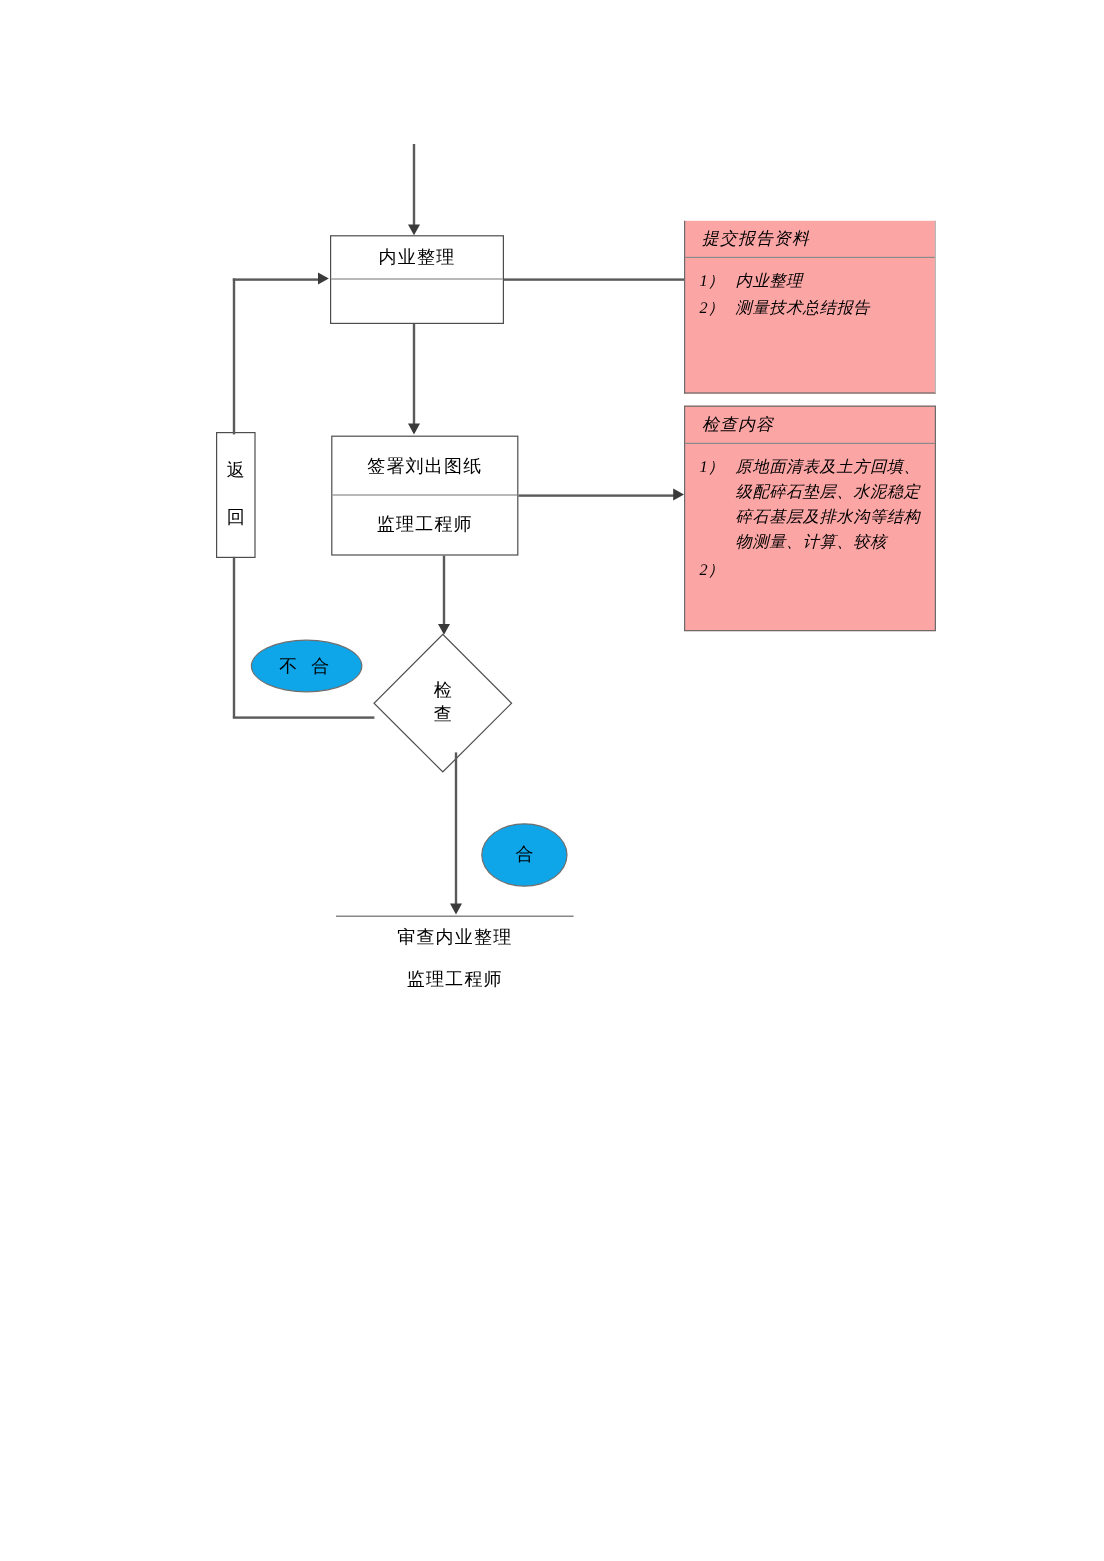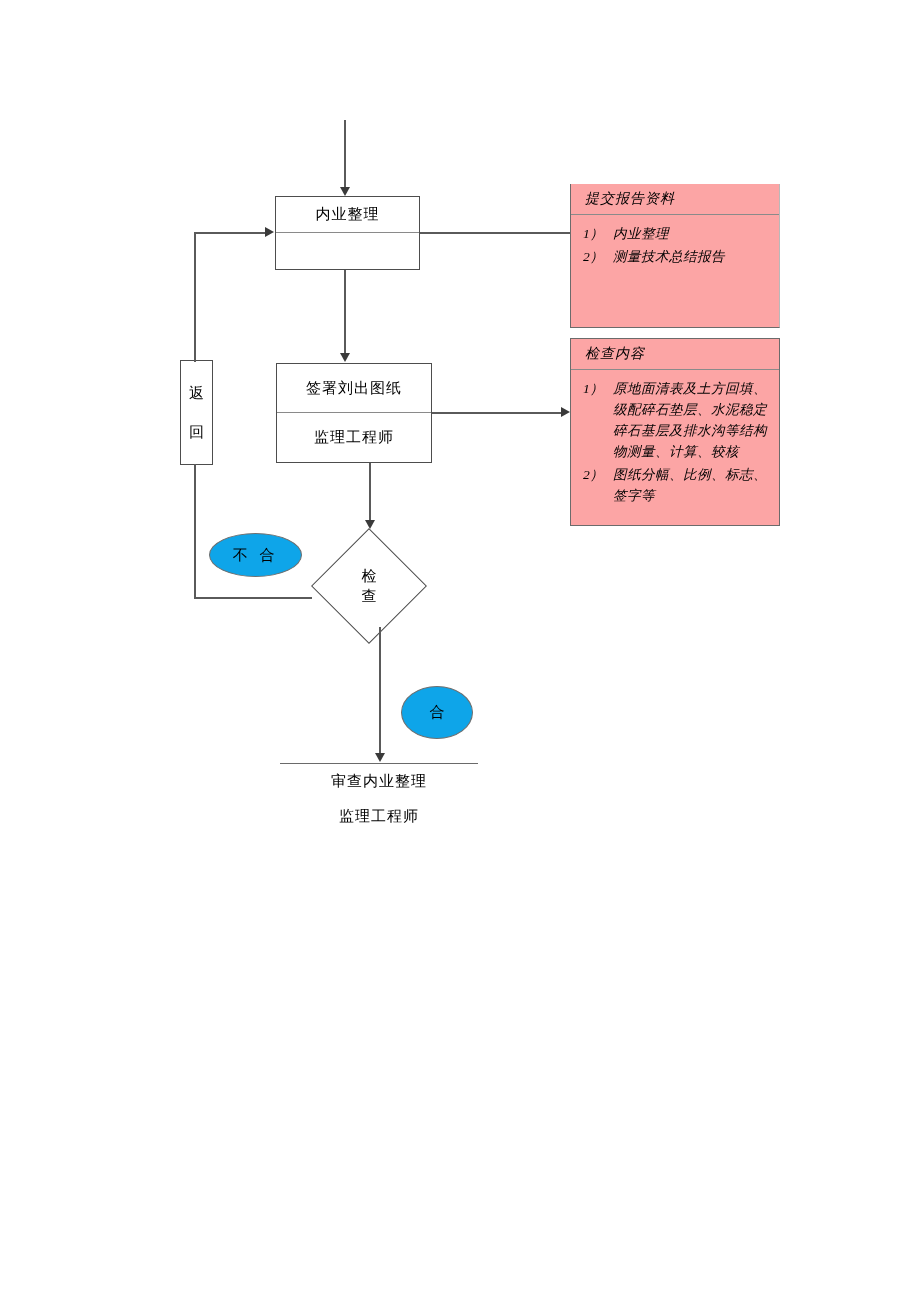--- a/index.html
+++ b/index.html
@@ -207,21 +207,20 @@
 
   <div class="abs note-box bordered" style="left:570px; top:338px; width:210px; height:188px;">
     <div class="note-head">检查内容</div>
     <div class="note-body">
       <div class="note-item">
         <span class="note-marker">1）</span>
         <span class="note-text">原地面清表及土方回填、级配碎石垫层、水泥稳定碎石基层及排水沟等结构物测量、计算、较核</span>
       </div>
       <div class="note-item">
         <span class="note-marker">2）</span>
-        <span class="note-text">图纸分幅、比例、标志、签字等</span>
       </div>
     </div>
   </div>
 
   <div class="abs diamond-wrap" style="left:328px; top:545px; width:82px; height:82px;">
     <div class="diamond"></div>
     <div class="diamond-label">
       <span>检</span>
       <span>查</span>
     </div>

